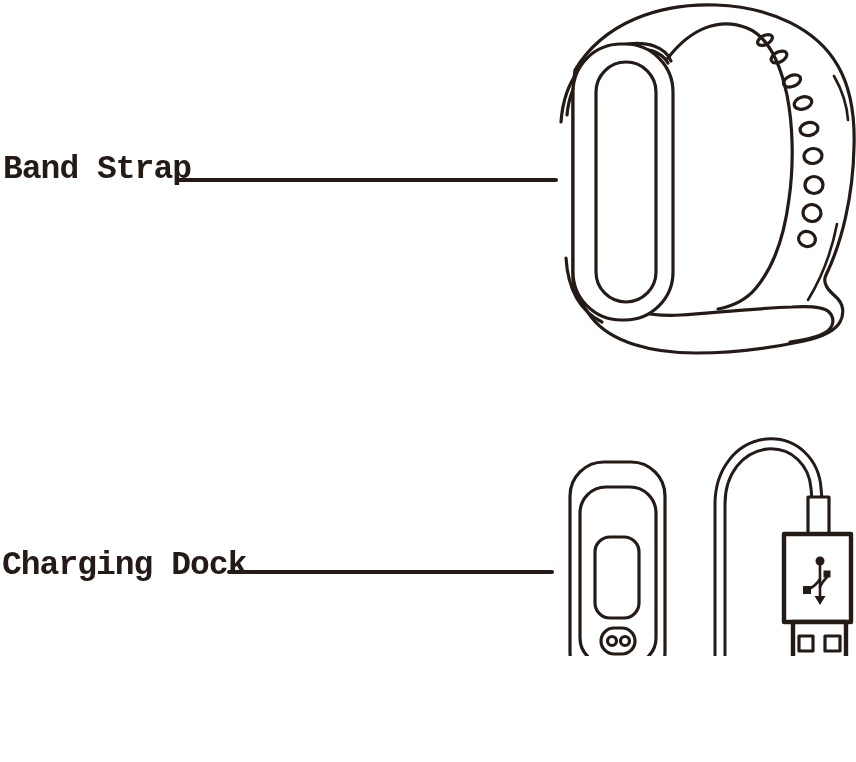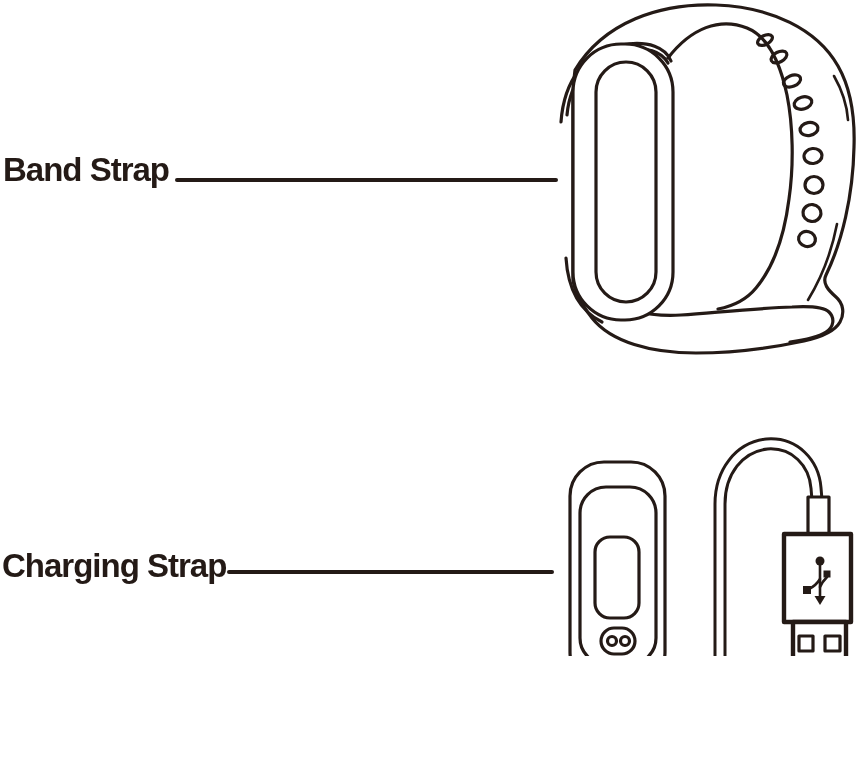--- a/index.html
+++ b/index.html
@@ -5,20 +5,21 @@
   :root { --ink: #241a16; --bg: #ffffff; }
   * { margin: 0; padding: 0; box-sizing: border-box; }
   html, body { background: var(--bg); }
   body { font-family: "Liberation Sans", sans-serif; }
   .canvas {
     position: relative;
     width: 856px;
     height: 656px;
     background: var(--bg);
     overflow: hidden;
+    font-family: Liberation Mono, monospace;
   }
   .part-label {
     position: absolute;
     font-weight: bold;
     font-size: 33px;
     letter-spacing: -1px;
     line-height: 1;
     color: var(--ink);
     white-space: nowrap;
   }
@@ -44,21 +45,21 @@
   svg .solid { fill: var(--ink); stroke: none; }
 </style>
 </head>
 <body>
 
 <div class="canvas">
 
   <div class="part-label label-band">Band Strap</div>
   <div class="leader-line leader-band"></div>
 
-  <div class="part-label label-dock">Charging Strap</div>
+  <div class="part-label label-dock">Charging Dock</div>
   <div class="leader-line leader-dock"></div>
 
   <svg class="illus illus-band" width="300" height="375" viewBox="0 0 300 375">
 
     <path class="fw" d="
       M 19,70
       C 48,22 104,3 160,5
       C 215,7 261,29 282,66
       C 294,87 299,117 298,147
       C 297,196 286,242 270,275

